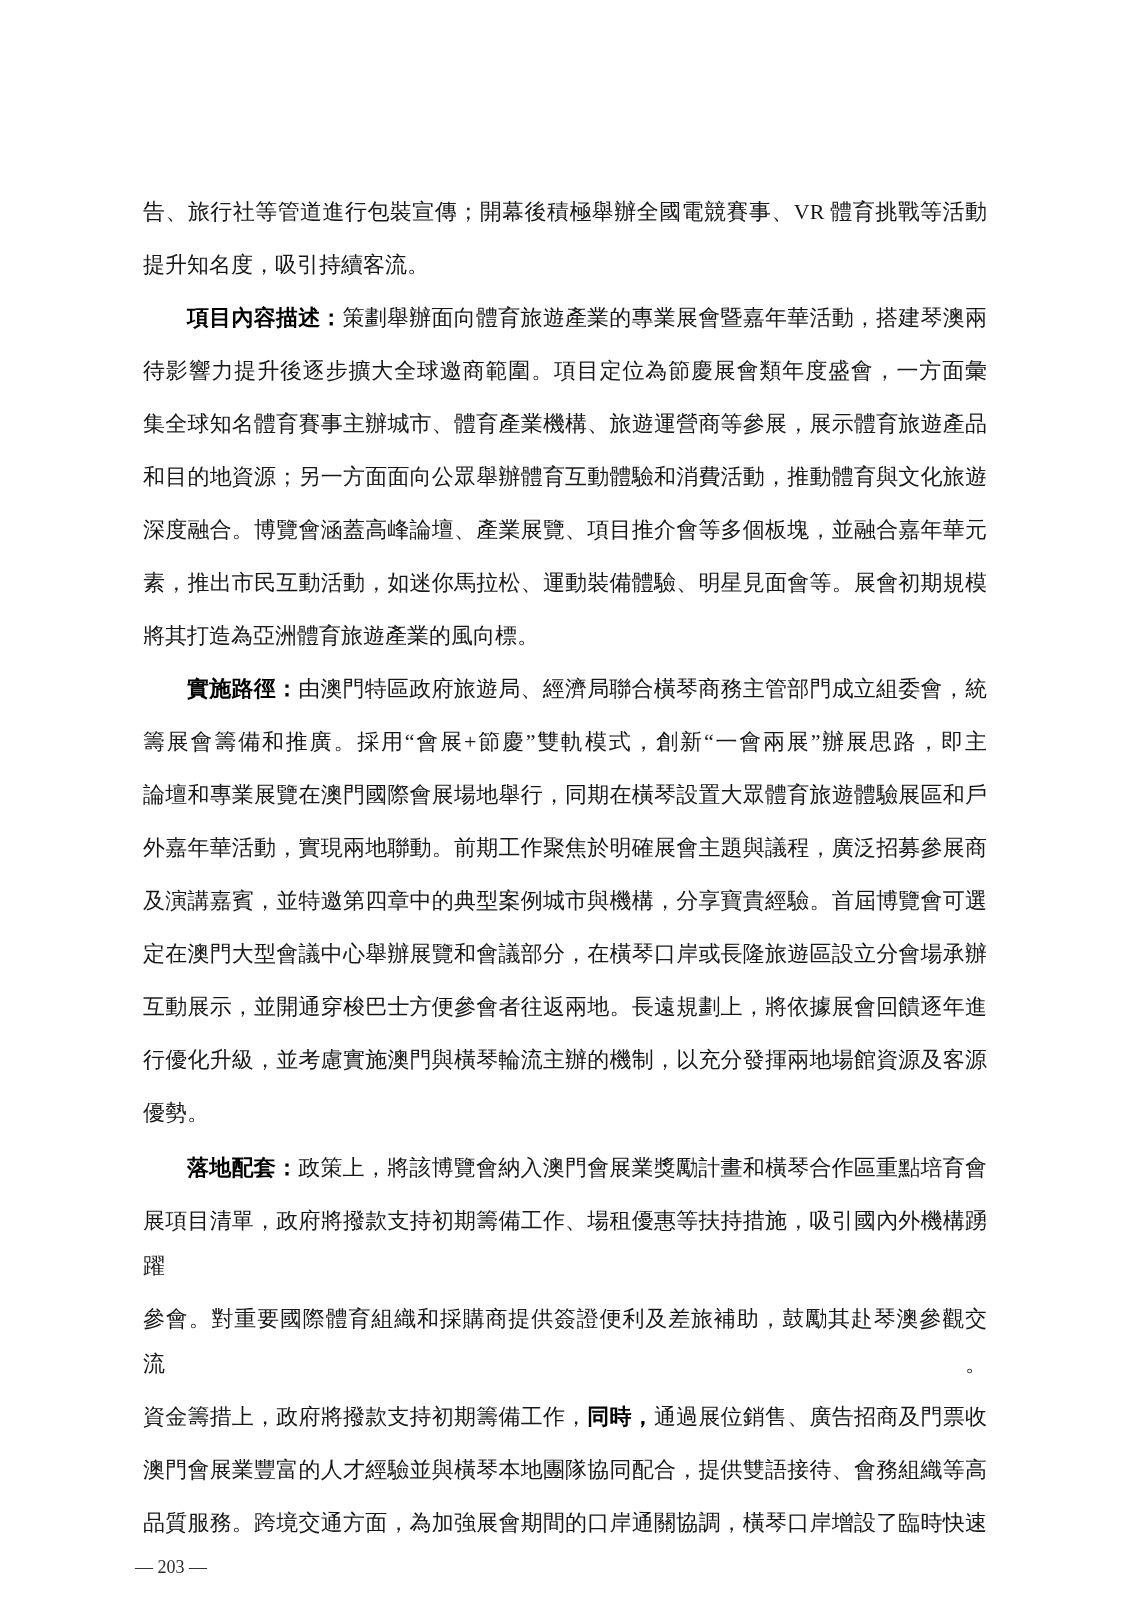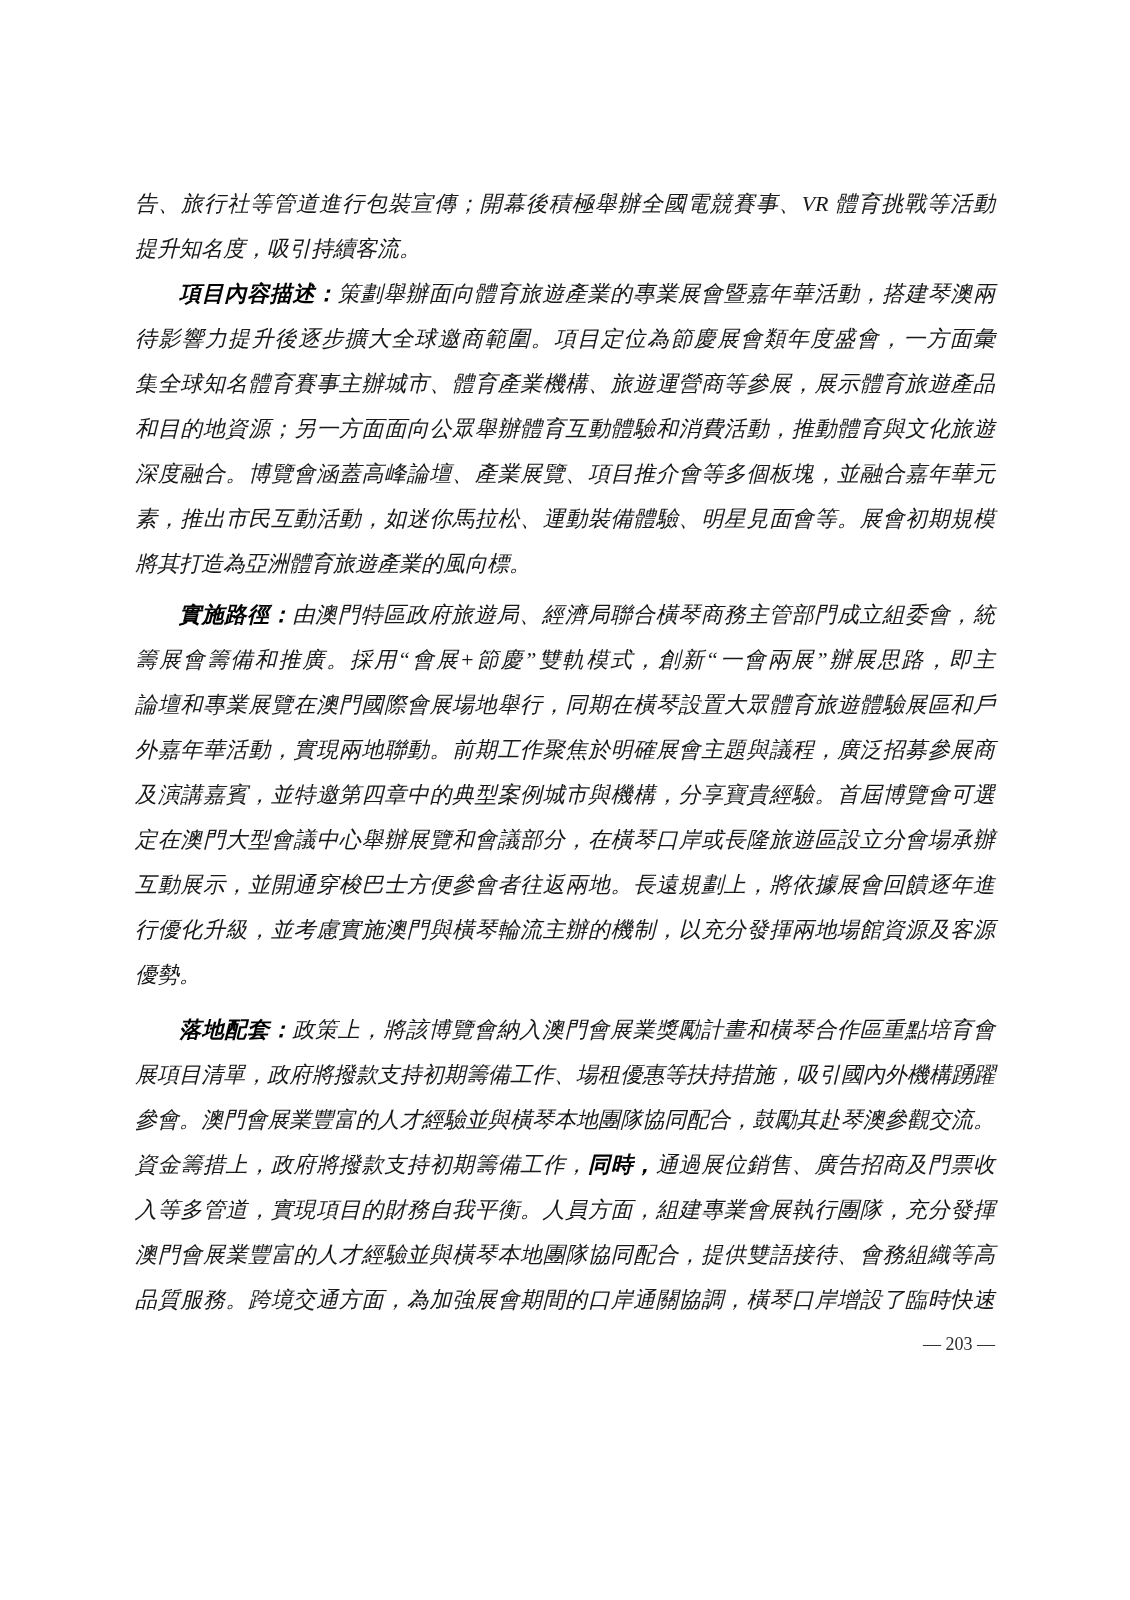--- a/index.html
+++ b/index.html
@@ -20,26 +20,25 @@
     color: #161616;
     overflow: hidden;
     box-sizing: border-box;
   }
   .content {
     box-sizing: border-box;
     padding: 181px 135px 0 135px;
     width: 1130px;
   }
   .line {
-    margin: 0;
+    margin: 8px;
     font-size: 22px;
     line-height: 45px;
     color: #181818;
     text-align: left;
-    font-style: italic;
   }
   
   .just {
     text-align: justify;
     text-align-last: justify;
     text-justify: inter-character;
   }
   .indent {
     padding-left: 44px;
   }
@@ -54,21 +53,21 @@
     font-size: 32px;
     line-height: 44px;
     color: #000000;
     letter-spacing: 1px;
   }
   .para2 { margin-top: 6px; }
   .para3 { margin-top: 10px; }
   .footer {
     margin-top: 9px;
     width: 100%;
-    text-align: right;
+    text-align: left;
     font-size: 18px;
     line-height: 26px;
     color: #2b2b2b;
     font-family: "Liberation Serif", "DejaVu Serif", serif;
   }
 </style>
 </head>
 <body>
 
 <div class="page">
@@ -98,23 +97,22 @@
       <p class="line just">及演講嘉賓，並特邀第四章中的典型案例城市與機構，分享寶貴經驗。首屆博覽會可選</p>
       <p class="line just">定在澳門大型會議中心舉辦展覽和會議部分，在橫琴口岸或長隆旅遊區設立分會場承辦</p>
       <p class="line just">互動展示，並開通穿梭巴士方便參會者往返兩地。長遠規劃上，將依據展會回饋逐年進</p>
       <p class="line just">行優化升級，並考慮實施澳門與橫琴輪流主辦的機制，以充分發揮兩地場館資源及客源</p>
       <p class="line">優勢。</p>
     </section>
 
     <section class="para3">
       <p class="line just indent"><span class="b">落地配套：</span><span>政策上，將該博覽會納入澳門會展業獎勵計畫和橫琴合作區重點培育會</span></p>
       <p class="line just">展項目清單，政府將撥款支持初期籌備工作、場租優惠等扶持措施，吸引國內外機構踴躍</p>
-      <p class="line just">參會。澳門會展業豐富的人才經驗並與橫琴本地團隊協同配合，鼓勵其赴琴澳參觀交流。</p>
+      <p class="line just">參會。對重要國際體育組織和採購商提供簽證便利及差旅補助，鼓勵其赴琴澳參觀交流。</p>
       <p class="line just"><span>資金籌措上，政府將撥款支持初期籌備工作，</span><span class="b">同時，</span><span>通過展位銷售、廣告招商及門票收</span></p>
-      <p class="line just">入等多管道，實現項目的財務自我平衡。人員方面，組建專業會展執行團隊，充分發揮</p>
       <p class="line just">澳門會展業豐富的人才經驗並與橫琴本地團隊協同配合，提供雙語接待、會務組織等高</p>
       <p class="line just">品質服務。跨境交通方面，為加強展會期間的口岸通關協調，橫琴口岸增設了臨時快速</p>
     </section>
 
     <div class="footer">— 203 —</div>
 
   </div>
 </div>
 
 </body></html>

